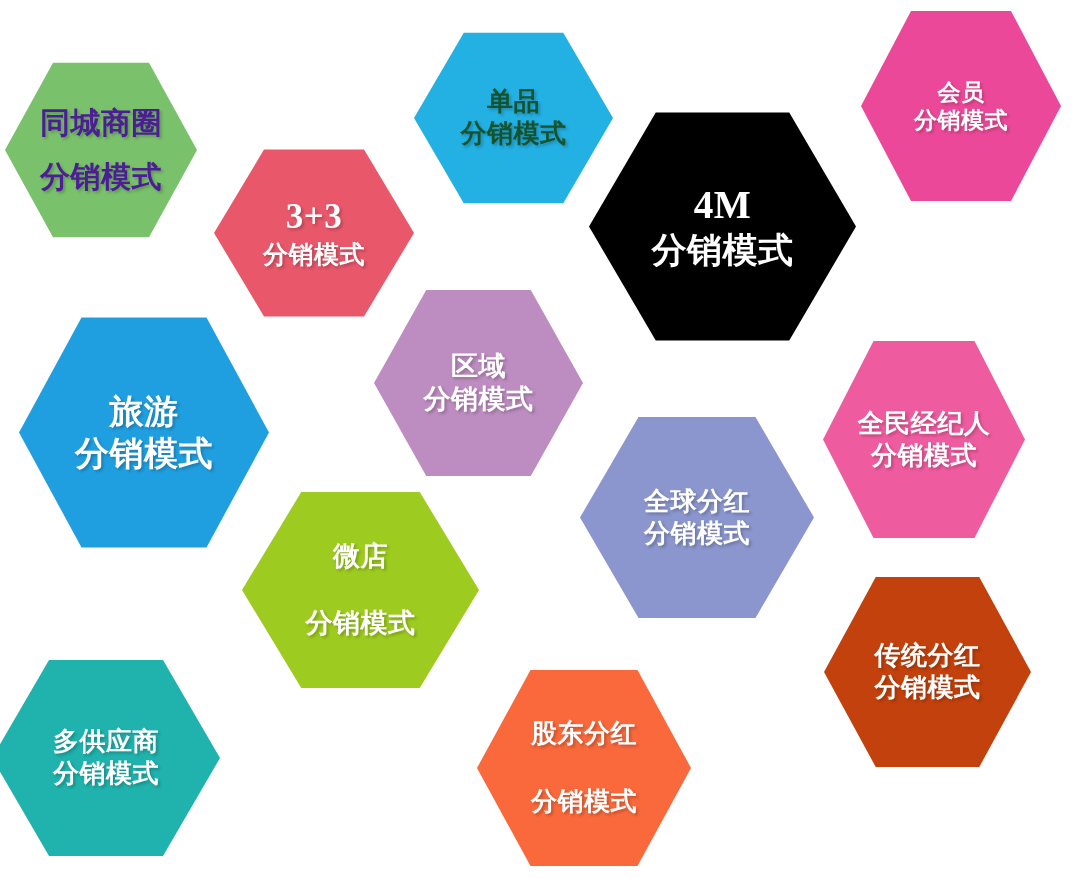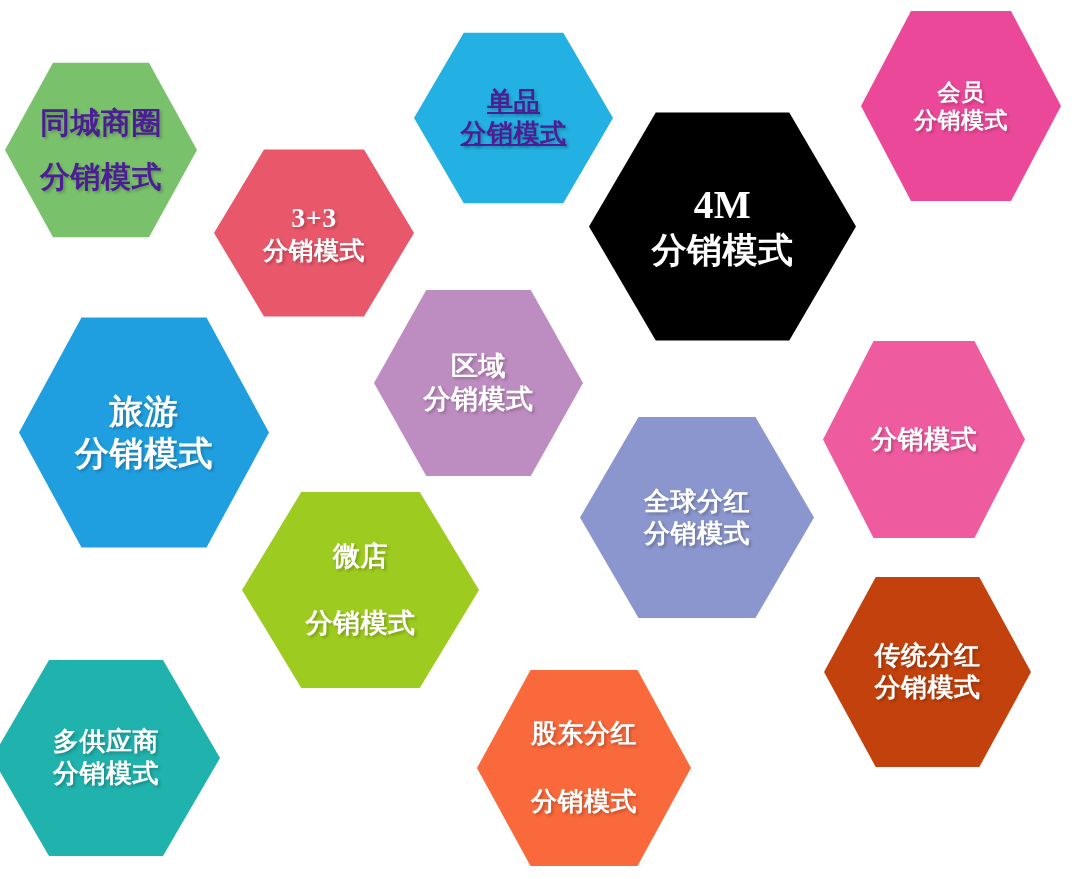--- a/index.html
+++ b/index.html
@@ -38,45 +38,46 @@
   .serif { font-family: "Liberation Serif", "DejaVu Serif", serif; }
 </style>
 </head>
 <body>
 
 <div id="canvas" style="background: rgb(255, 255, 255);">
     <div class="hex" style="left: 5px; top: 60px; width: 192px; height: 180px; background: rgb(122, 193, 108); font-size: 30px; color: #4c1d95; gap: 17px;">
       <span class="l1">同城商圈</span>
       <span class="l2">分销模式</span>
     </div>
-    <div class="hex" style="left: 414px; top: 30px; width: 199px; height: 176px; background: rgb(35, 176, 226); font-size: 26px; color: #4c1d95; text-decoration: underline;">
+    <div class="hex" style="left: 414px; top: 30px; width: 199px; height: 176px; background: rgb(35, 176, 226); font-size: 26px; color: #14532d;">
       <span class="l1">单品</span>
       <span class="l2">分销模式</span>
     </div>
     <div class="hex" style="left: 861px; top: 8px; width: 200px; height: 196px; background: #ec4899; font-size: 23px; color: rgb(255, 255, 255);">
       <span class="l1">会员</span>
       <span class="l2">分销模式</span>
     </div>
     <div class="hex" style="left: 214px; top: 147px; width: 200px; height: 172px; background: rgb(232, 87, 106); font-size: 25px; color: rgb(255, 255, 255);">
-      <span class="l1 serif" style="font-size: 28px;">3+3</span>
+      <span class="l1 serif" style="font-size: 35px;">3+3</span>
       <span class="l2">分销模式</span>
     </div>
     <div class="hex" style="left: 589px; top: 109px; width: 267px; height: 235px; background: #000000; font-size: 35px; color: rgb(255, 255, 255);">
       <span class="l1 serif" style="font-size: 39.2px;">4M</span>
       <span class="l2">分销模式</span>
     </div>
     <div class="hex" style="left: 374px; top: 287px; width: 209px; height: 192px; background: rgb(189, 140, 192); font-size: 27px; color: rgb(255, 255, 255);">
       <span class="l1">区域</span>
       <span class="l2">分销模式</span>
     </div>
     <div class="hex" style="left: 19px; top: 314px; width: 250px; height: 237px; background: rgb(32, 159, 224); font-size: 34px; color: rgb(255, 255, 255);">
       <span class="l1">旅游</span>
       <span class="l2">分销模式</span>
     </div>
     <div class="hex" style="left: 823px; top: 338px; width: 202px; height: 203px; background: rgb(239, 91, 159); font-size: 26px; color: rgb(255, 255, 255);">
+      <span class="l1">全民经纪人</span>
       <span class="l2">分销模式</span>
     </div>
     <div class="hex" style="left: 580px; top: 414px; width: 234px; height: 207px; background: rgb(138, 150, 205); font-size: 26px; color: rgb(255, 255, 255);">
       <span class="l1">全球分红</span>
       <span class="l2">分销模式</span>
     </div>
     <div class="hex" style="left: 242px; top: 489px; width: 237px; height: 202px; background: rgb(158, 203, 31); font-size: 27px; color: rgb(255, 255, 255); gap: 34px;">
       <span class="l1">微店</span>
       <span class="l2">分销模式</span>
     </div>

